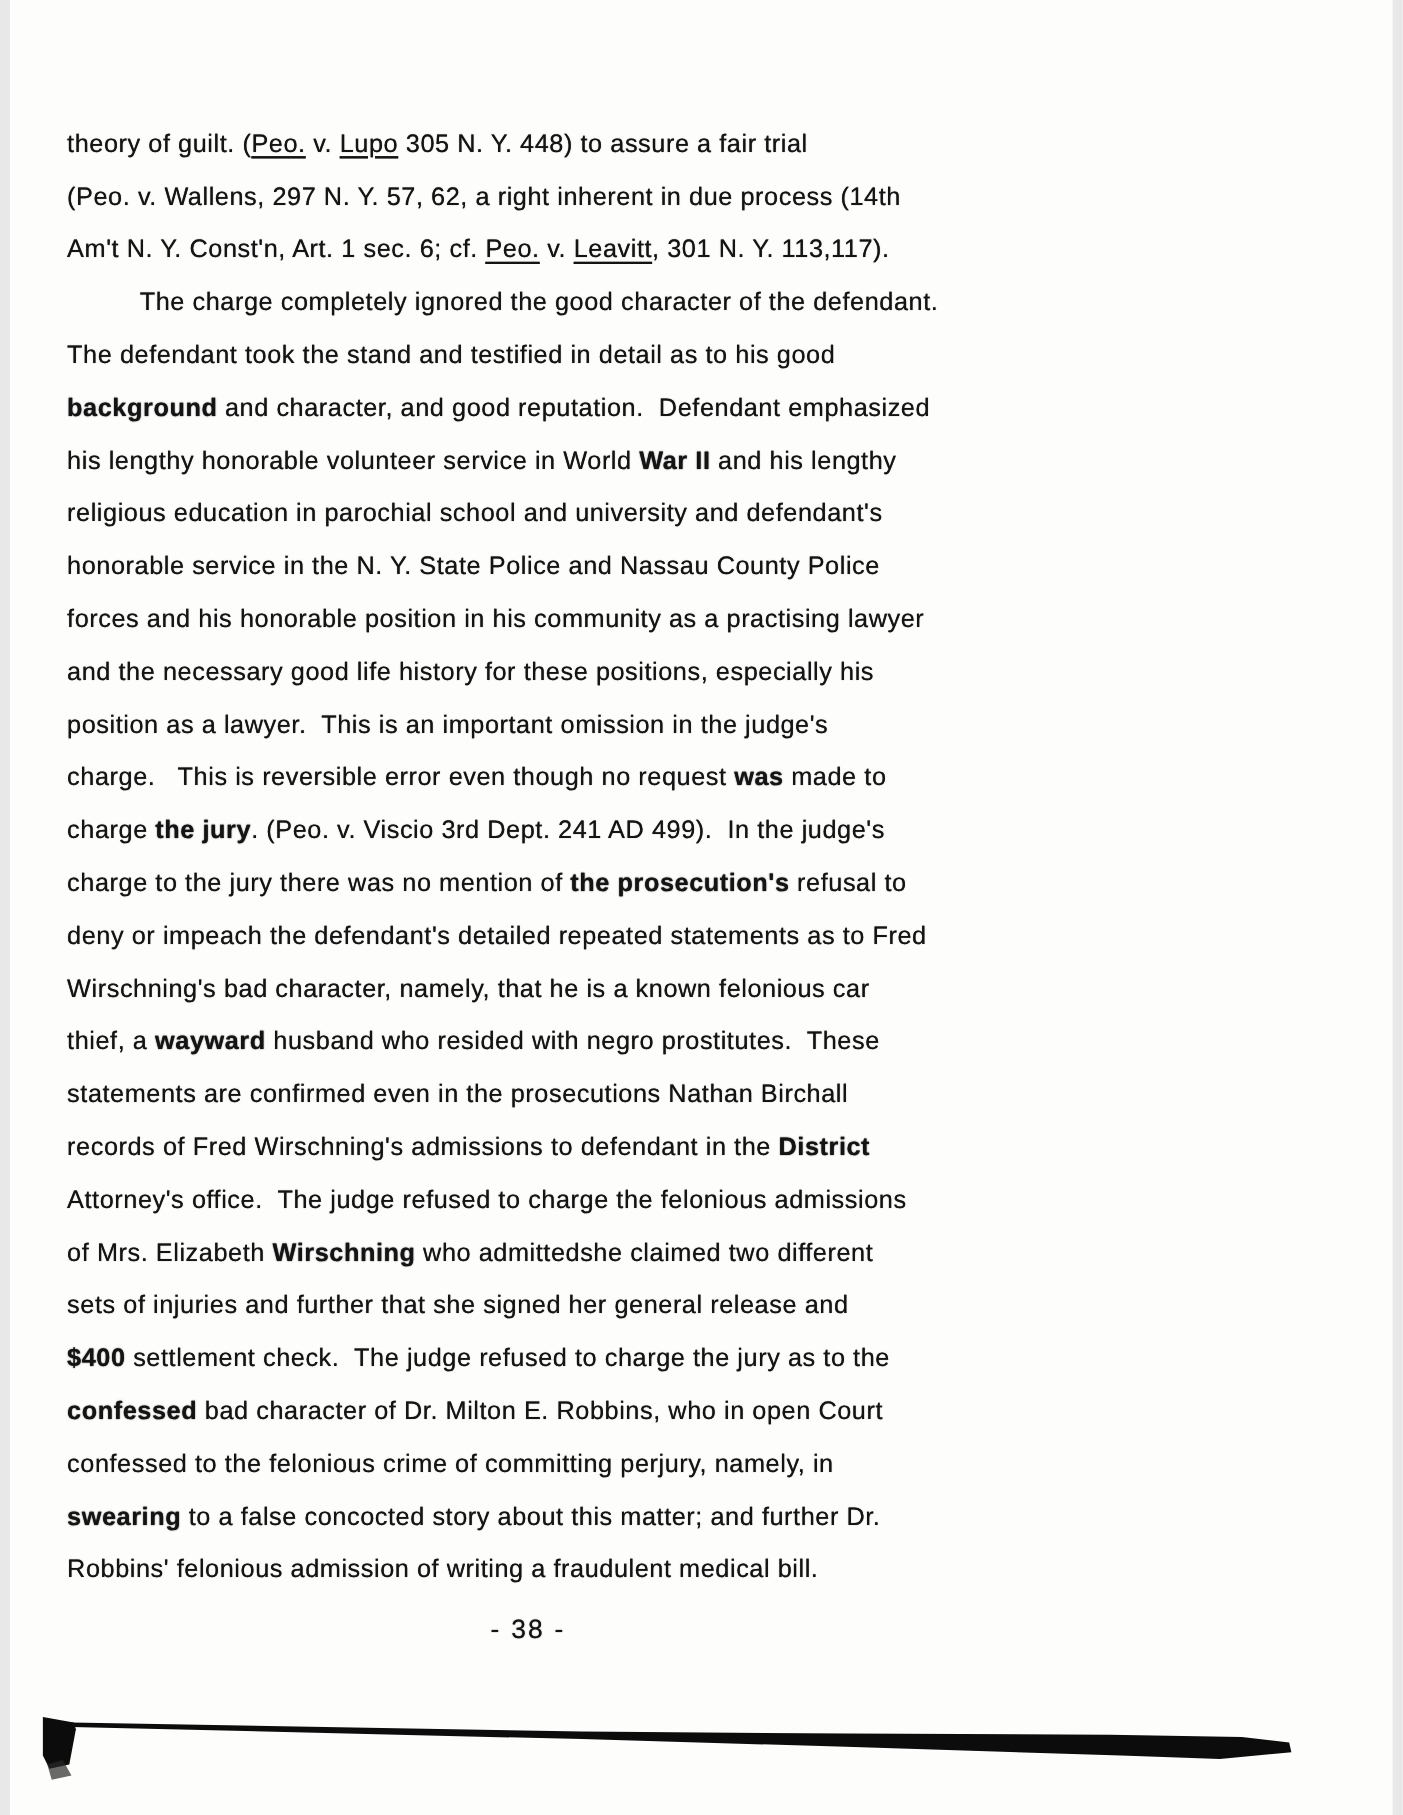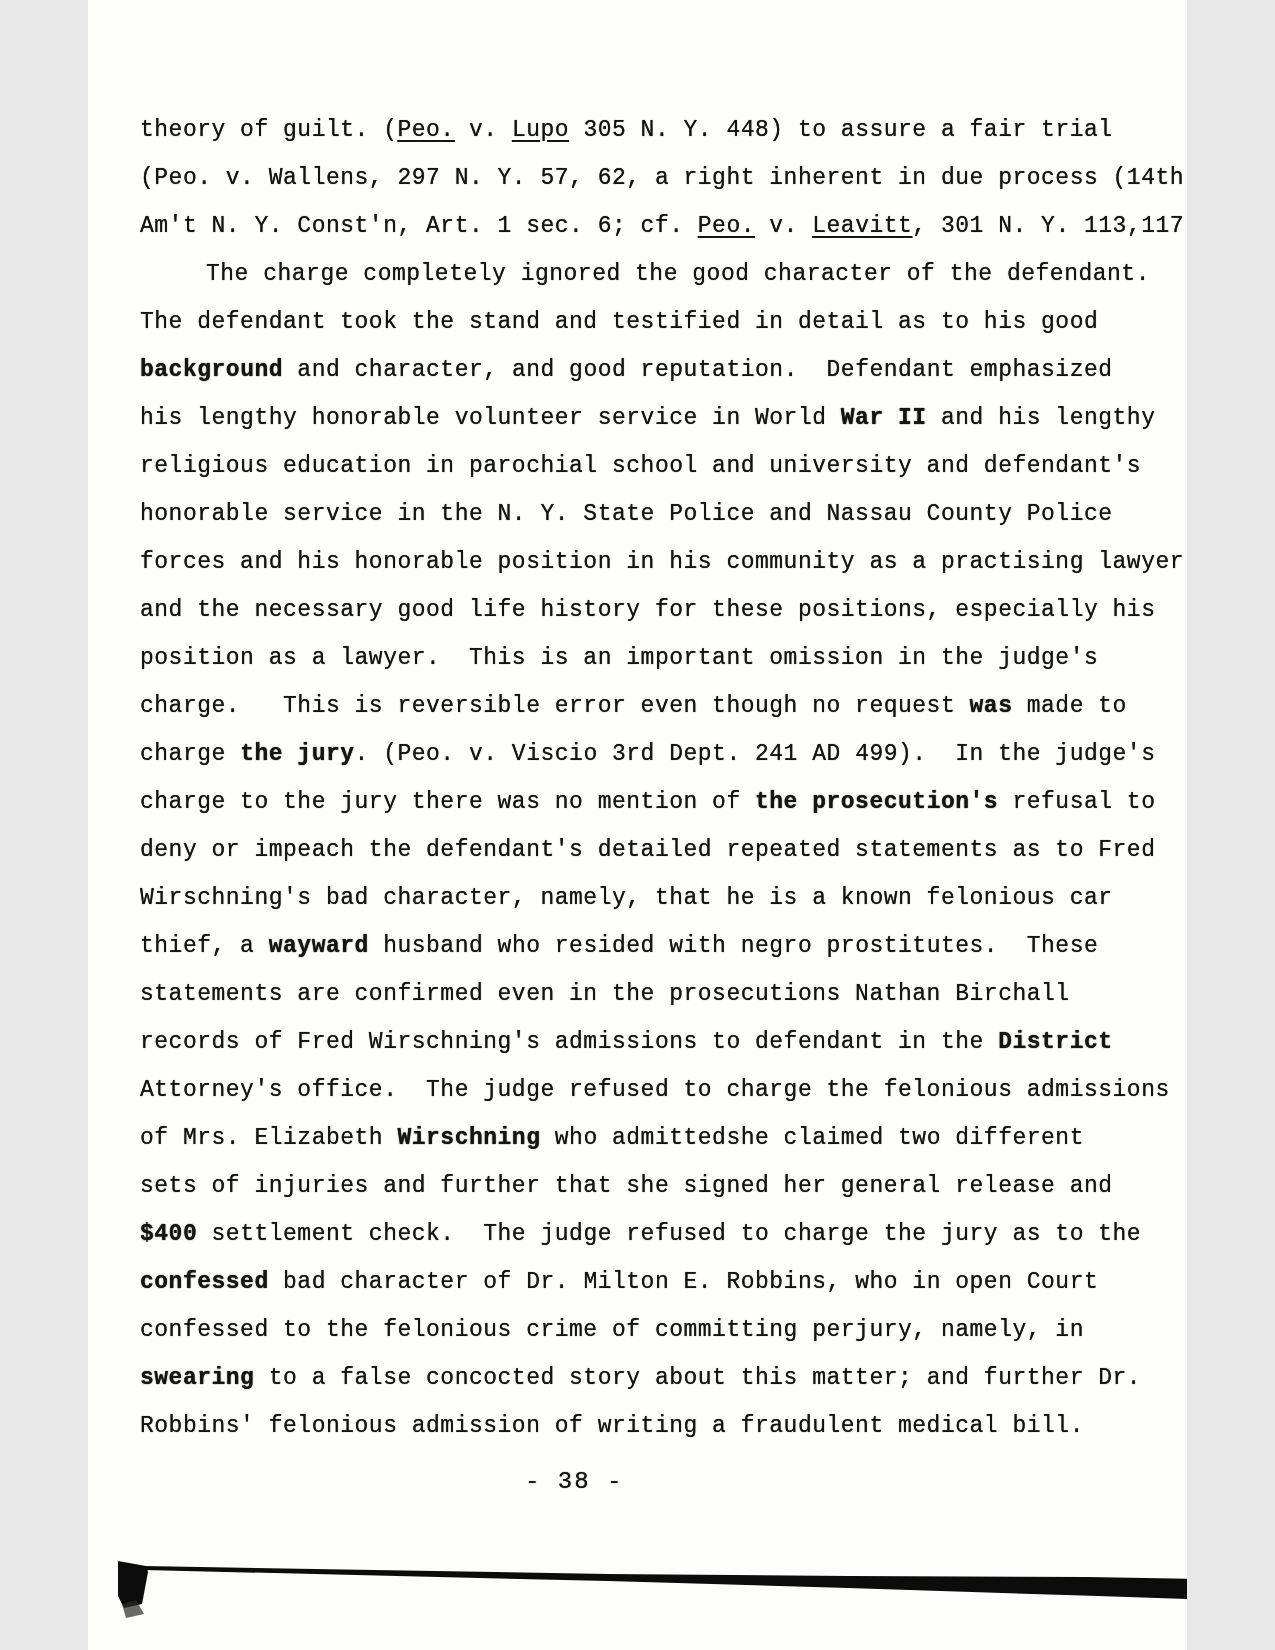--- a/index.html
+++ b/index.html
@@ -2,26 +2,26 @@
 <html><head>
 <meta charset="utf-8">
 <style>
   html, body {
     margin: 0;
     padding: 0;
     background: #e8e8e8;
   }
   .page {
     position: relative;
-    width: 1099px;
+    width: 1257px;
     height: 1650px;
     margin: 0 auto;
     background: #fdfdfc;
     overflow: hidden;
-    font-family: Liberation Mono, monospace;
+    font-family: Liberation Sans, sans-serif;
     color: #141414;
   }
   .body-text {
     position: absolute;
     top: 106px;
     left: 52px;
     width: 1140px;
     font-size: 23px;
     letter-spacing: 0.5px;
     line-height: 48px;

